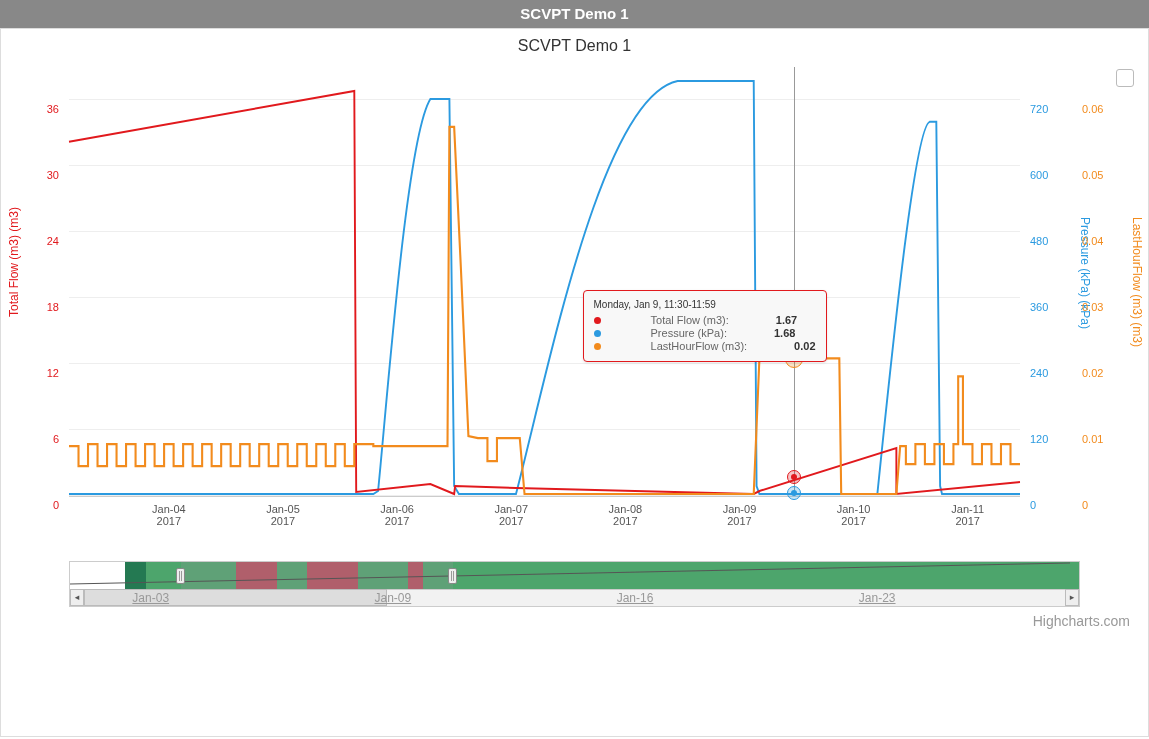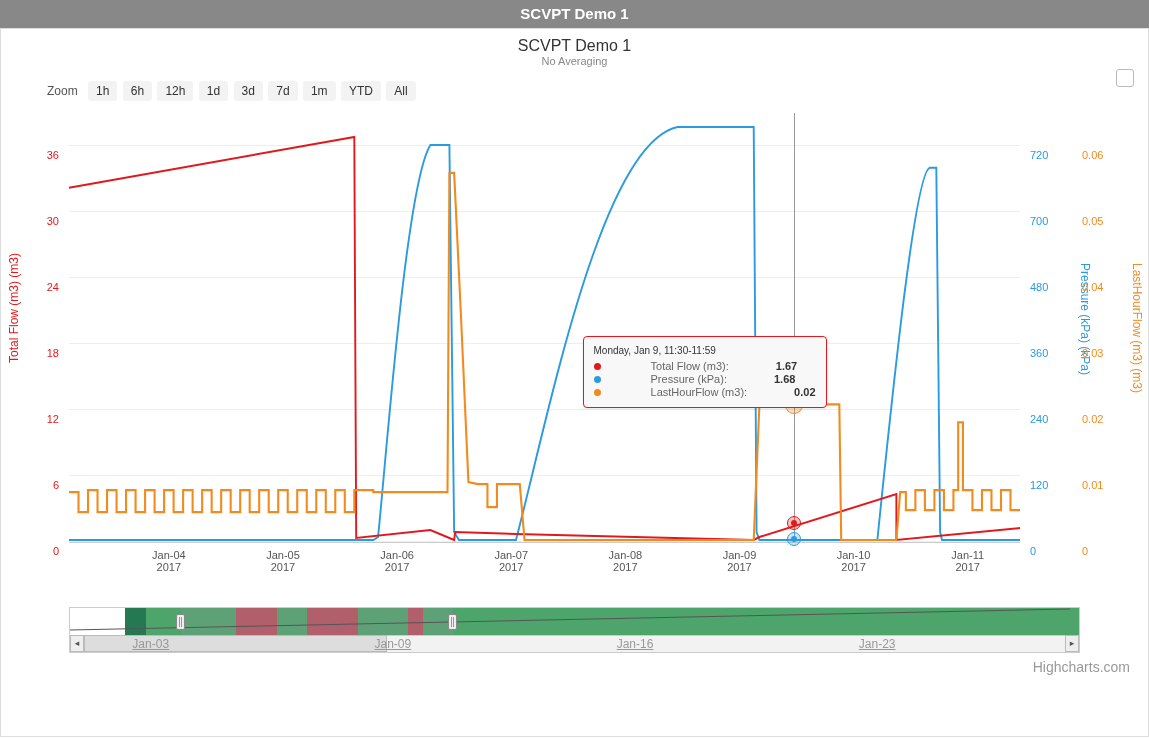--- a/index.html
+++ b/index.html
@@ -269,58 +269,45 @@
 </head>
 <body>
 
 <div class="header-bar">
   <span>SCVPT Demo 1</span>
 </div>
 
 <div class="outer">
 
   <div class="chart-title">SCVPT Demo 1</div>
-  <div class="chart-subtitle">No Averaging</div>
 
   <div class="checkbox-placeholder"></div>
 
 
-  <div class="zoom-row">
-    <span class="zlabel">Zoom</span>
-    <span class="zoom-btn">1h</span>
-    <span class="zoom-btn">6h</span>
-    <span class="zoom-btn">12h</span>
-    <span class="zoom-btn">1d</span>
-    <span class="zoom-btn">3d</span>
-    <span class="zoom-btn">7d</span>
-    <span class="zoom-btn">1m</span>
-    <span class="zoom-btn">YTD</span>
-    <span class="zoom-btn">All</span>
-  </div>
 
   <div class="plot-wrap">
 
     <div class="axis-left">
       <span class="tick" style="bottom:-4px">0</span>
       <span class="tick" style="bottom:62px">6</span>
       <span class="tick" style="bottom:128px">12</span>
       <span class="tick" style="bottom:194px">18</span>
       <span class="tick" style="bottom:260px">24</span>
       <span class="tick" style="bottom:326px">30</span>
       <span class="tick" style="bottom:392px">36</span>
     </div>
     <div class="axis-title-v axis-title-left">Total Flow (m3) (m3)</div>
 
     <div class="axis-right1">
       <span class="tick" style="bottom:-4px">0</span>
       <span class="tick" style="bottom:62px">120</span>
       <span class="tick" style="bottom:128px">240</span>
       <span class="tick" style="bottom:194px">360</span>
       <span class="tick" style="bottom:260px">480</span>
-      <span class="tick" style="bottom:326px">700</span>
+      <span class="tick" style="bottom:326px">600</span>
       <span class="tick" style="bottom:392px">720</span>
     </div>
     <div class="axis-title-v axis-title-r1">Pressure (kPa) (kPa)</div>
 
     <div class="axis-right2">
       <span class="tick" style="bottom:-4px">0</span>
       <span class="tick" style="bottom:62px">0.01</span>
       <span class="tick" style="bottom:128px">0.02</span>
       <span class="tick" style="bottom:194px">0.03</span>
       <span class="tick" style="bottom:260px">0.04</span>

